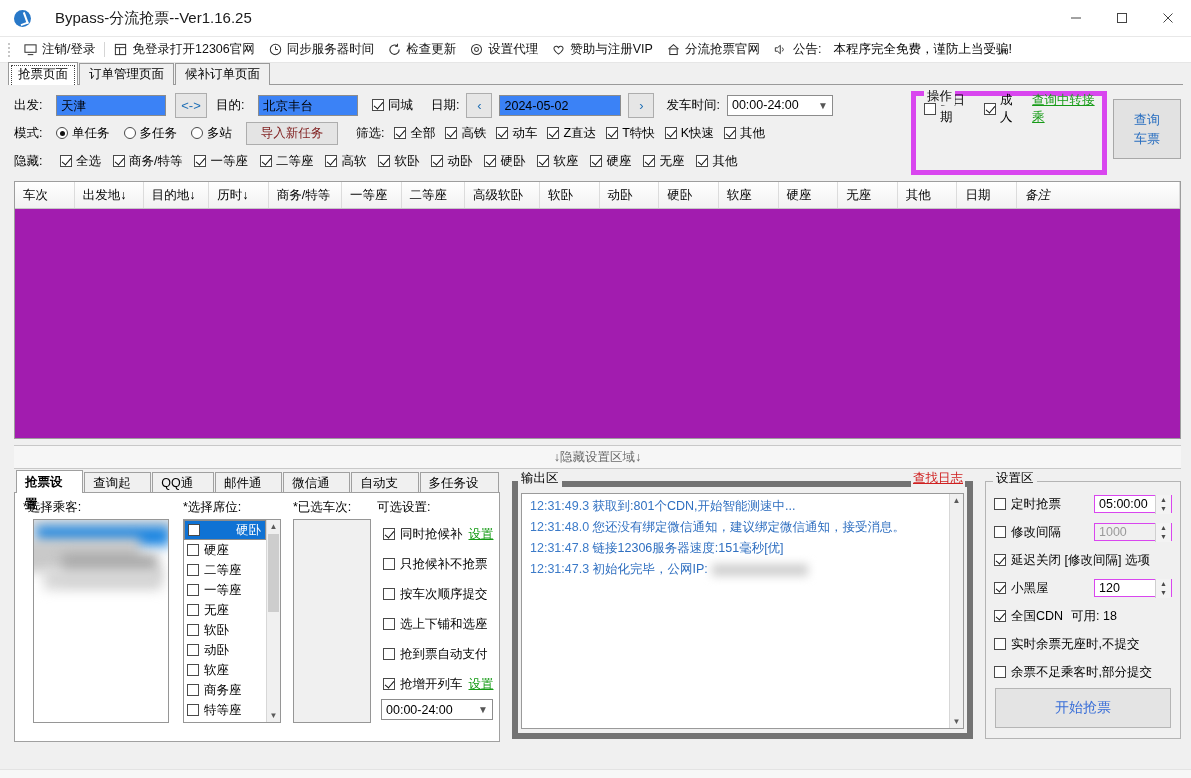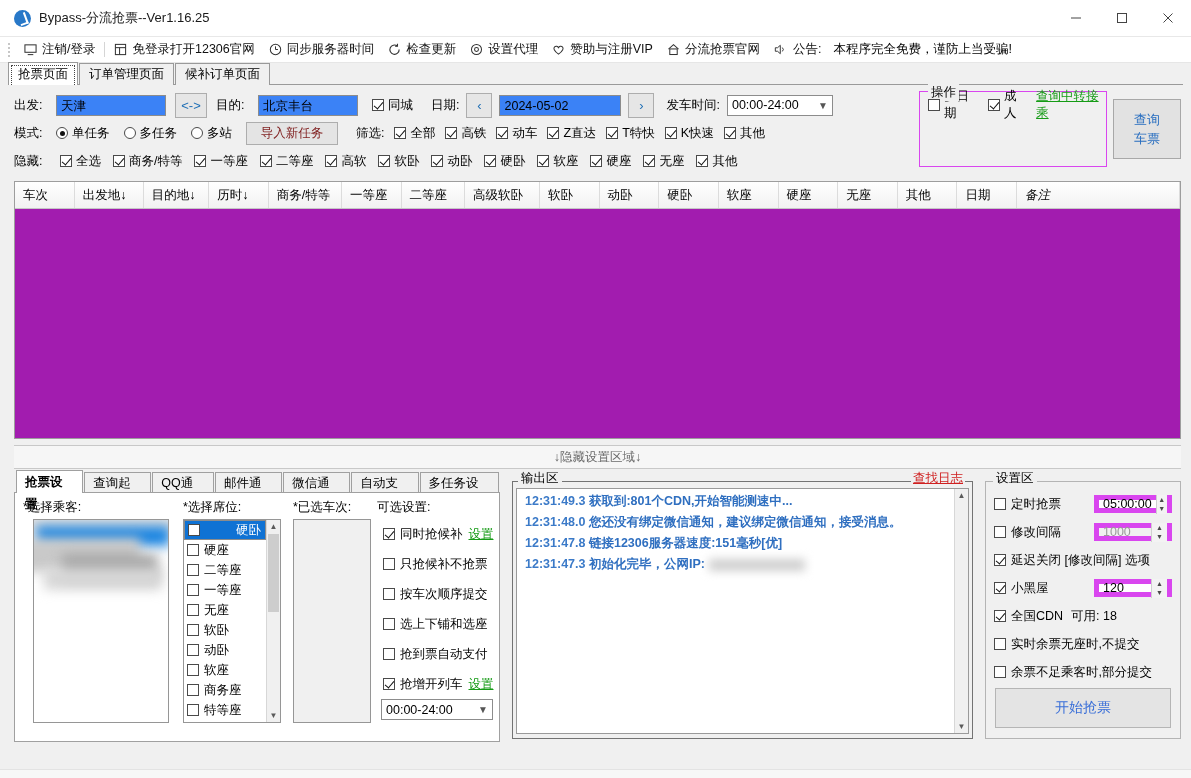--- a/index.html
+++ b/index.html
@@ -11,21 +11,21 @@
   }
   .app{position:relative;width:1191px;height:778px;background:#f0f0f0;}
 
   
   .titlebar{height:36px;background:#ffffff;display:flex;align-items:center;
             border-bottom:1px solid #e8e8e8;}
   .title-ico{width:17px;height:17px;margin-left:14px;margin-right:8px;border-radius:50%;
              background:#2878c8;position:relative;flex:0 0 auto;}
   .title-ico:after{content:"";position:absolute;left:5px;top:3px;width:6px;height:10px;
       border-right:2px solid #fff;border-bottom:2px solid #fff;transform:rotate(-20deg);}
-  .title-txt{font-size:13px;color:#1a1a1a;}
+  .title-txt{font-size:15px;color:#1a1a1a;margin-left:16px;}
   .wbtns{margin-left:auto;display:flex;height:36px;}
   .wbtn{width:46px;height:36px;display:flex;align-items:center;justify-content:center;
         color:#444;font-size:13px;}
   .wbtn svg{display:block;}
 
   
   .toolbar{height:25px;background:#ffffff;display:flex;align-items:center;
            padding-left:6px;border-bottom:1px solid #e6e6e6;font-size:12.5px;}
   .grip{width:8px;height:16px;display:flex;flex-direction:column;justify-content:center;gap:2px;margin-right:3px;}
   .grip i{display:block;width:2px;height:2px;background:#b5b5b5;border-radius:50%;margin-left:2px;}
@@ -61,21 +61,21 @@
   .box.on:after{content:"";position:absolute;left:3px;top:0px;width:4px;height:8px;
        border-right:1.6px solid #111;border-bottom:1.6px solid #111;transform:rotate(40deg);}
   .radio{width:12px;height:12px;border:1px solid #4a4a4a;border-radius:50%;background:#fff;
          display:inline-block;position:relative;margin-right:4px;box-sizing:border-box;flex:0 0 auto;}
   .radio.on:after{content:"";position:absolute;left:2.5px;top:2.5px;width:5px;height:5px;
          border-radius:50%;background:#111;}
   .sel{border:1px solid #8c8c8c;background:#fff;height:21px;display:inline-flex;align-items:center;
        justify-content:space-between;padding:0 4px;font-size:12.5px;box-sizing:border-box;}
   .sel .cv{color:#555;font-size:10px;margin-left:6px;}
 
-  .ops{position:absolute;right:84px;top:6px;width:186px;height:74px;border:1px solid #d946ef;margin-left:41px;}
+  .ops{position:absolute;right:84px;top:6px;width:186px;height:74px;border:5px solid #d946ef;margin-left:41px;}
   .ops-legend{position:absolute;left:8px;top:-8px;background:#f0f0f0;padding:0 3px;font-size:12.5px;}
   .ops-row{display:flex;align-items:center;height:26px;padding-left:8px;}
   .lnk{text-decoration:underline;cursor:pointer;}
   .lnk.green{color:#169b16;}
   .lnk.blue{color:#3b3bcf;}
   .qbtn{position:absolute;right:10px;top:14px;width:66px;height:58px;border:1px solid #a8a8a8;
         background:#e2e2e2;display:flex;flex-direction:column;align-items:center;justify-content:center;
         color:#2a6fc0;font-size:13px;line-height:19px;}
 
   
@@ -104,32 +104,32 @@
   .li.sel{background:#0f72d4;color:#fff;}
   .sbar{position:absolute;right:0;top:0;bottom:0;width:13px;background:#f0f0f0;border-left:1px solid #d7d7d7;}
   .sbtn{height:13px;display:flex;align-items:center;justify-content:center;color:#5a5a5a;font-size:8px;background:#f0f0f0;}
   .sthumb{position:absolute;left:1px;right:1px;background:#cdcdcd;}
 
   .blur{position:absolute;filter:blur(6px);}
 
   
   .bm{flex:1;position:relative;}
   .bm .legend{position:absolute;left:6px;top:-1px;background:#f0f0f0;padding:0 3px;font-size:12.5px;z-index:3;}
-  .outwrap{border:1px solid #737373;position:absolute;left:0;right:0;top:10px;bottom:4px;font-weight:bold;}
+  .outwrap{border:6px solid #737373;position:absolute;left:0;right:0;top:10px;bottom:4px;}
   .outbox{position:absolute;left:3px;right:3px;top:6px;bottom:4px;border:1px solid #9a9a9a;background:#fff;overflow:hidden;}
   .logline{font-size:12.5px;color:#2f6fc0;padding:2px 0 2px 8px;white-space:nowrap;}
   .logline .t{color:#3b7ac8;}
   .findlog{position:absolute;right:8px;top:-1px;color:#cf2020;text-decoration:underline;font-size:12.5px;z-index:4;background:#f0f0f0;padding:0 2px;}
 
   
   .br{width:196px;position:relative;}
   .brbox{border:1px solid #b4b4b4;position:absolute;left:0;right:0;top:10px;bottom:4px;}
   .br .legend{position:absolute;left:8px;top:-1px;background:#f0f0f0;padding:0 3px;font-size:12.5px;z-index:3;}
   .srow{display:flex;align-items:center;height:28px;padding-left:8px;}
-  .spin{border:5px solid #d946ef;background:#fff;height:18px;display:inline-flex;align-items:center;box-sizing:border-box;}
+  .spin{border:1px solid #d946ef;background:#fff;height:18px;display:inline-flex;align-items:center;box-sizing:border-box;}
   .spin .v{padding:0 4px;font-size:12.5px;}
   .spin.dis{background:#f0f0f0;color:#9a9a9a;}
   .spin .arrows{margin-left:auto;width:15px;height:19px;border-left:1px solid #cfcfcf;
       display:flex;flex-direction:column;background:#f3f3f3;}
   .spin .arrows i{flex:1;display:flex;align-items:center;justify-content:center;font-size:7px;color:#4a4a4a;font-style:normal;}
   .startbtn{position:absolute;left:9px;right:9px;bottom:10px;height:38px;border:1px solid #b5b5b5;
       background:#e4e4e4;display:flex;align-items:center;justify-content:center;color:#3a6fd8;font-size:14px;}
 
   .taskbar{position:absolute;left:0;right:0;bottom:0;height:8px;background:#f7f7f7;border-top:1px solid #e3e3e3;}
 </style>

